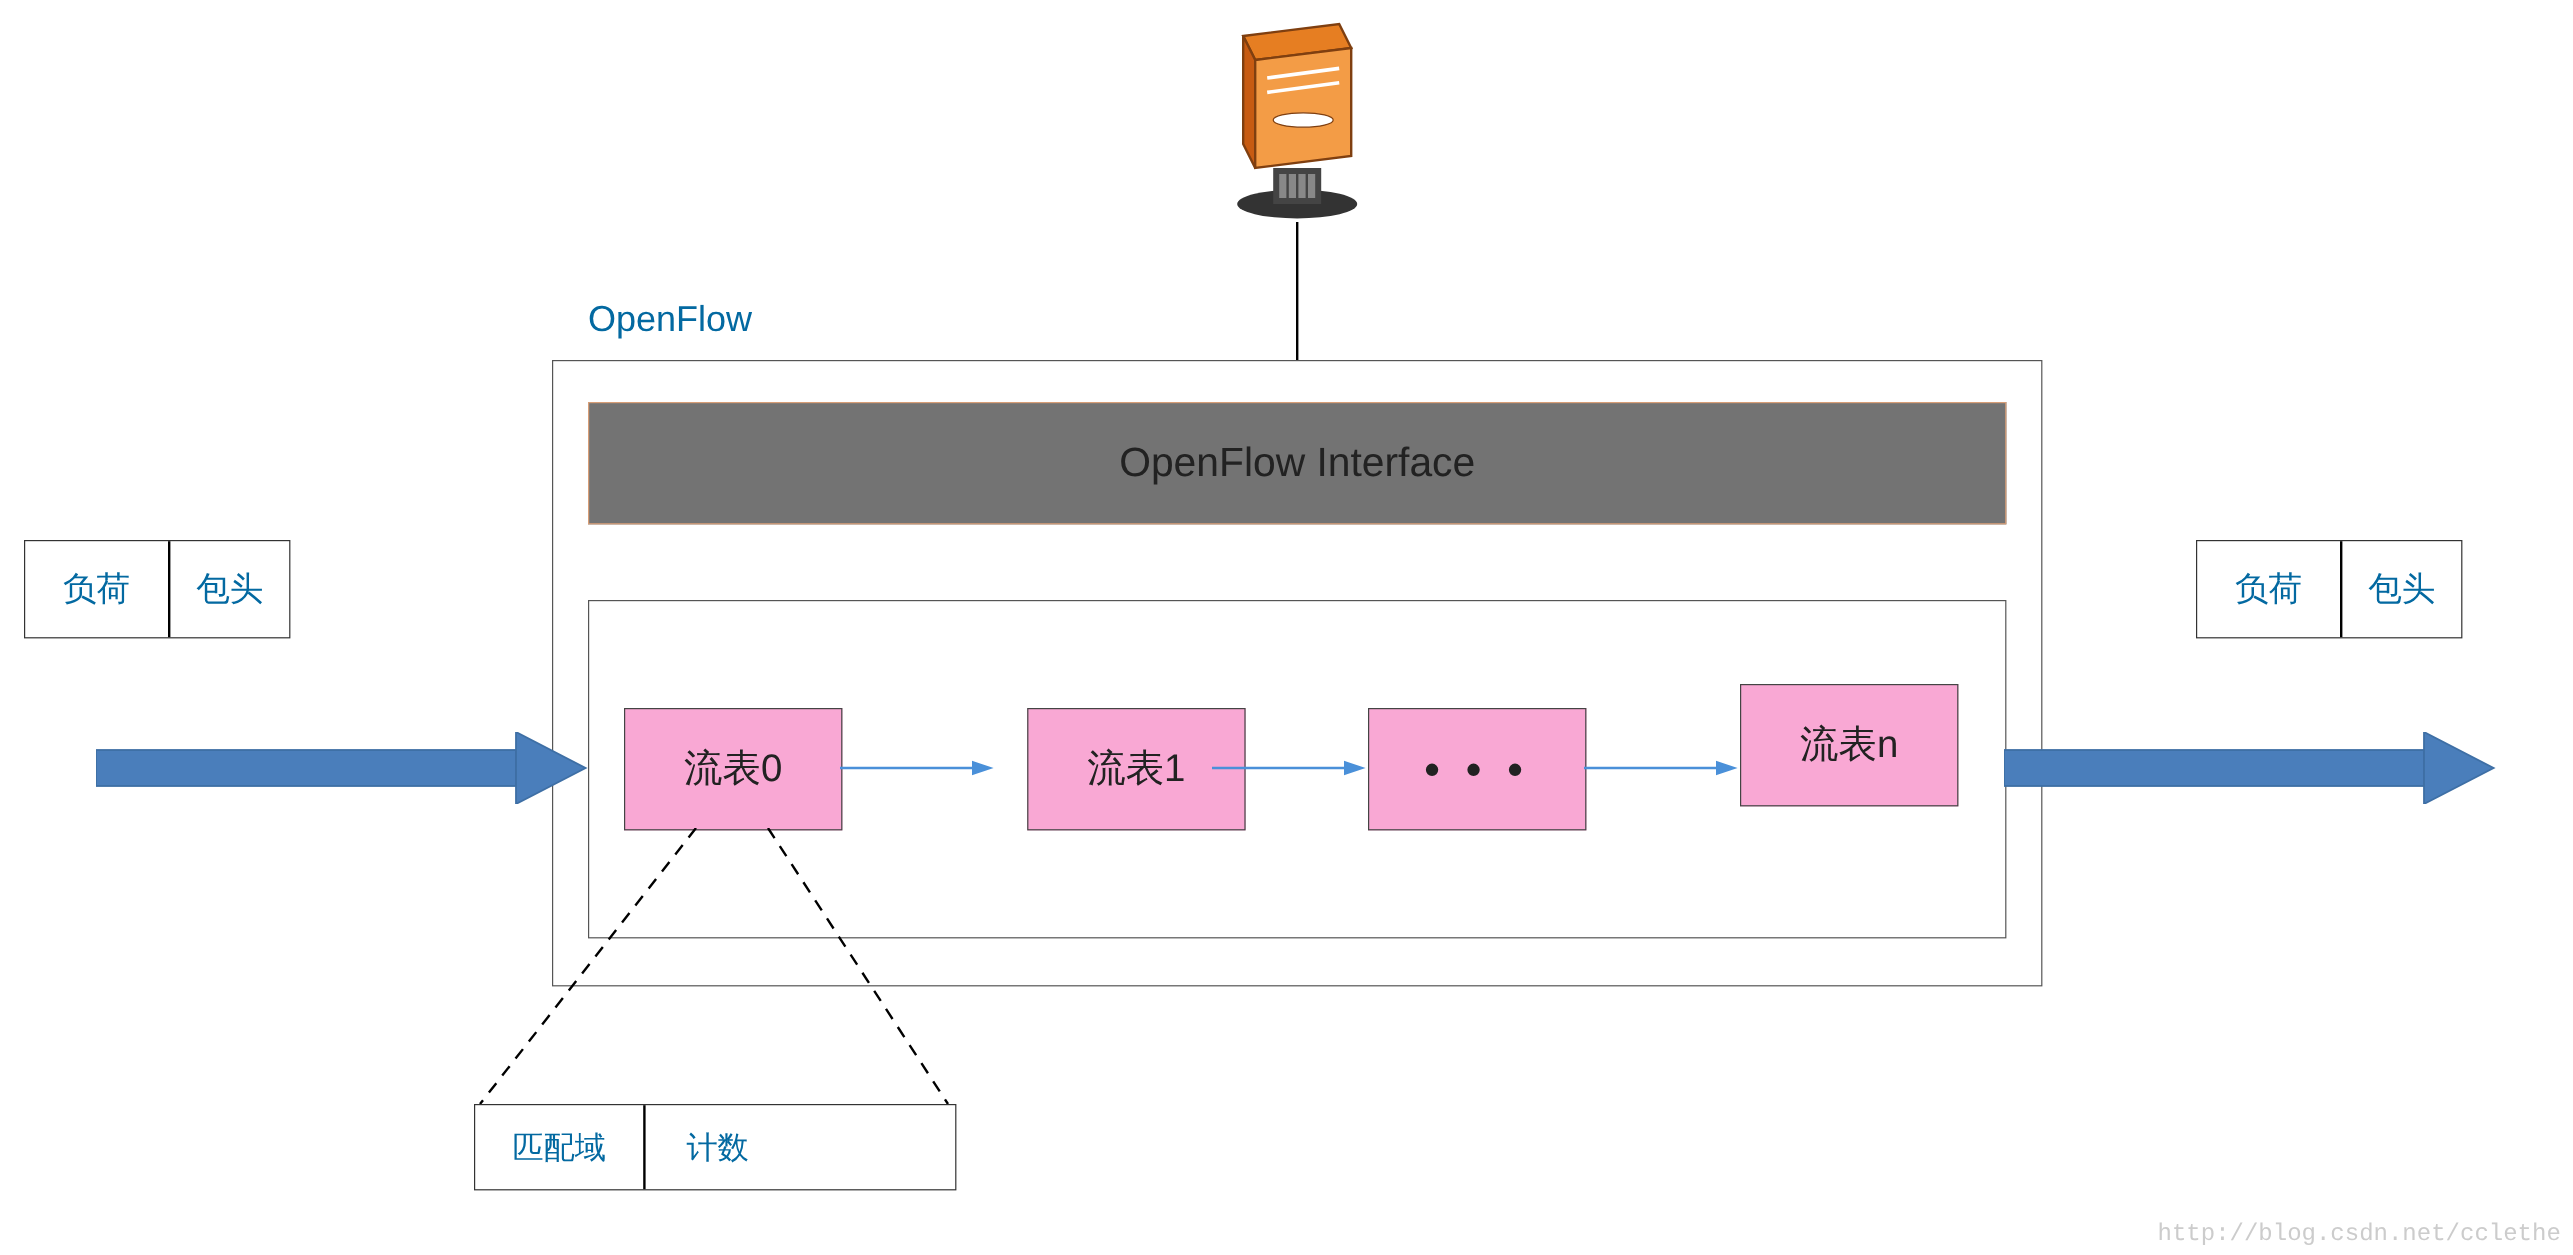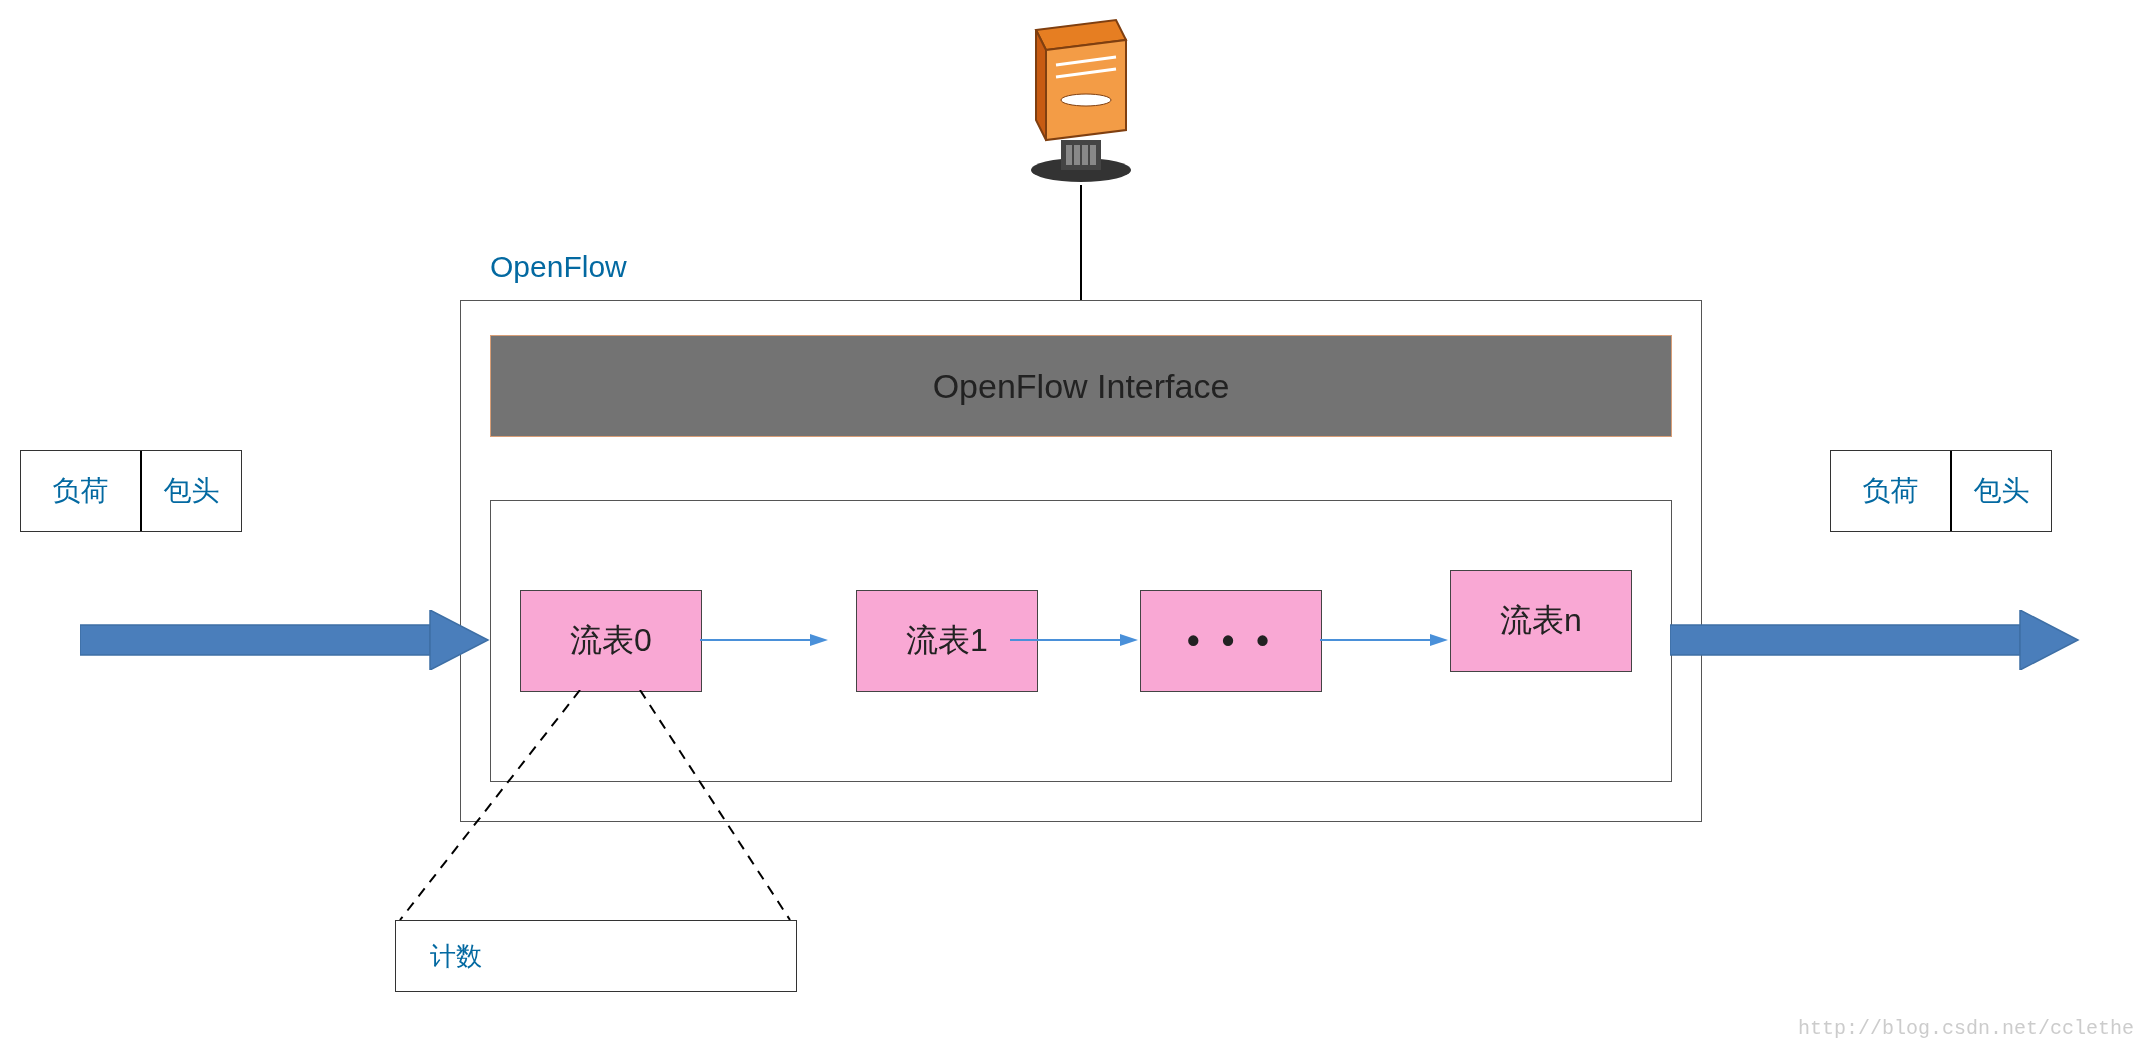--- a/index.html
+++ b/index.html
@@ -107,16 +107,17 @@
   <rect x="0" y="15" width="350" height="30" fill="#4A7EBB" stroke="#3E6FA5" stroke-width="1.5"></rect>
   <polygon points="350,0 408,30 350,60" fill="#4A7EBB" stroke="#3E6FA5" stroke-width="1.5"></polygon>
 </svg>
 
 <svg class="abs" style="left:395px; top:690px;" width="400" height="240">
   <line x1="185" y1="0" x2="5" y2="230" stroke="#000" stroke-width="2" stroke-dasharray="10,8"></line>
   <line x1="245" y1="0" x2="395" y2="230" stroke="#000" stroke-width="2" stroke-dasharray="10,8"></line>
 </svg>
 
 <div class="abs" style="left:395px; top:920px; width:400px; height:70px; border:1.5px solid #333; display:flex;">
+  <div class="center-text blue-text" style="width:140px; border-right:2.5px solid #000; font-size:26px;">匹配域</div>
   <div class="center-text blue-text" style="width:120px; font-size:26px;">计数</div>
 </div>
 
 <div class="abs" style="right:10px; bottom:6px; font-size:20px; color:#ccc; font-family: Liberation Mono, monospace;">http://blog.csdn.net/cclethe</div>
 
 </body></html>

